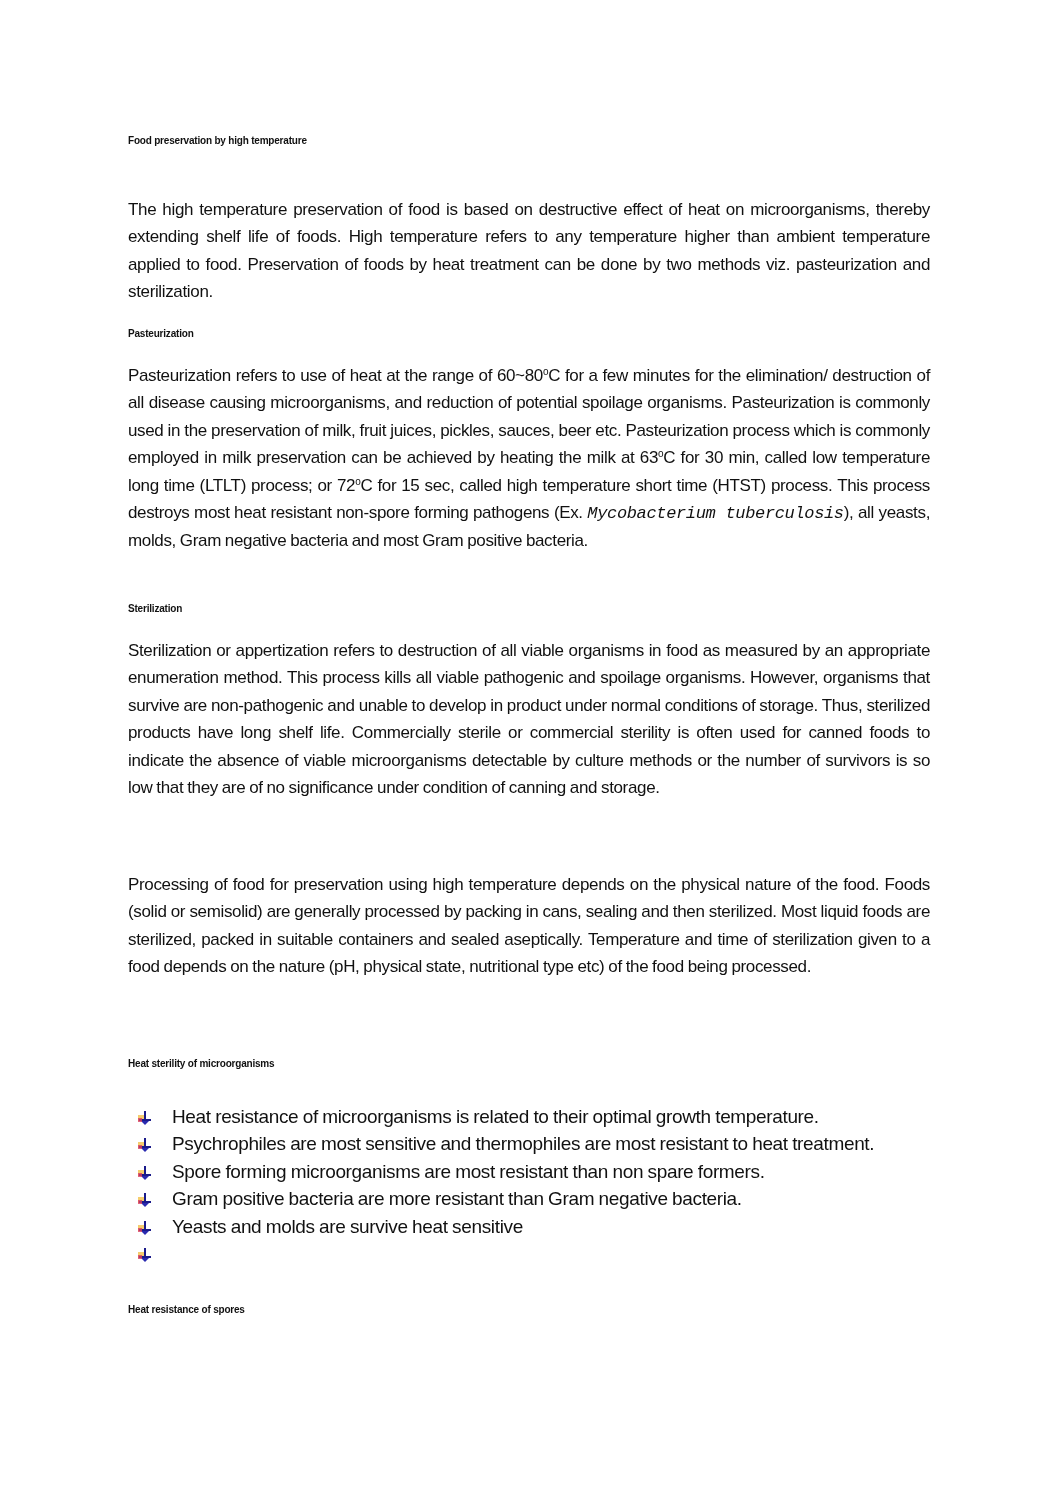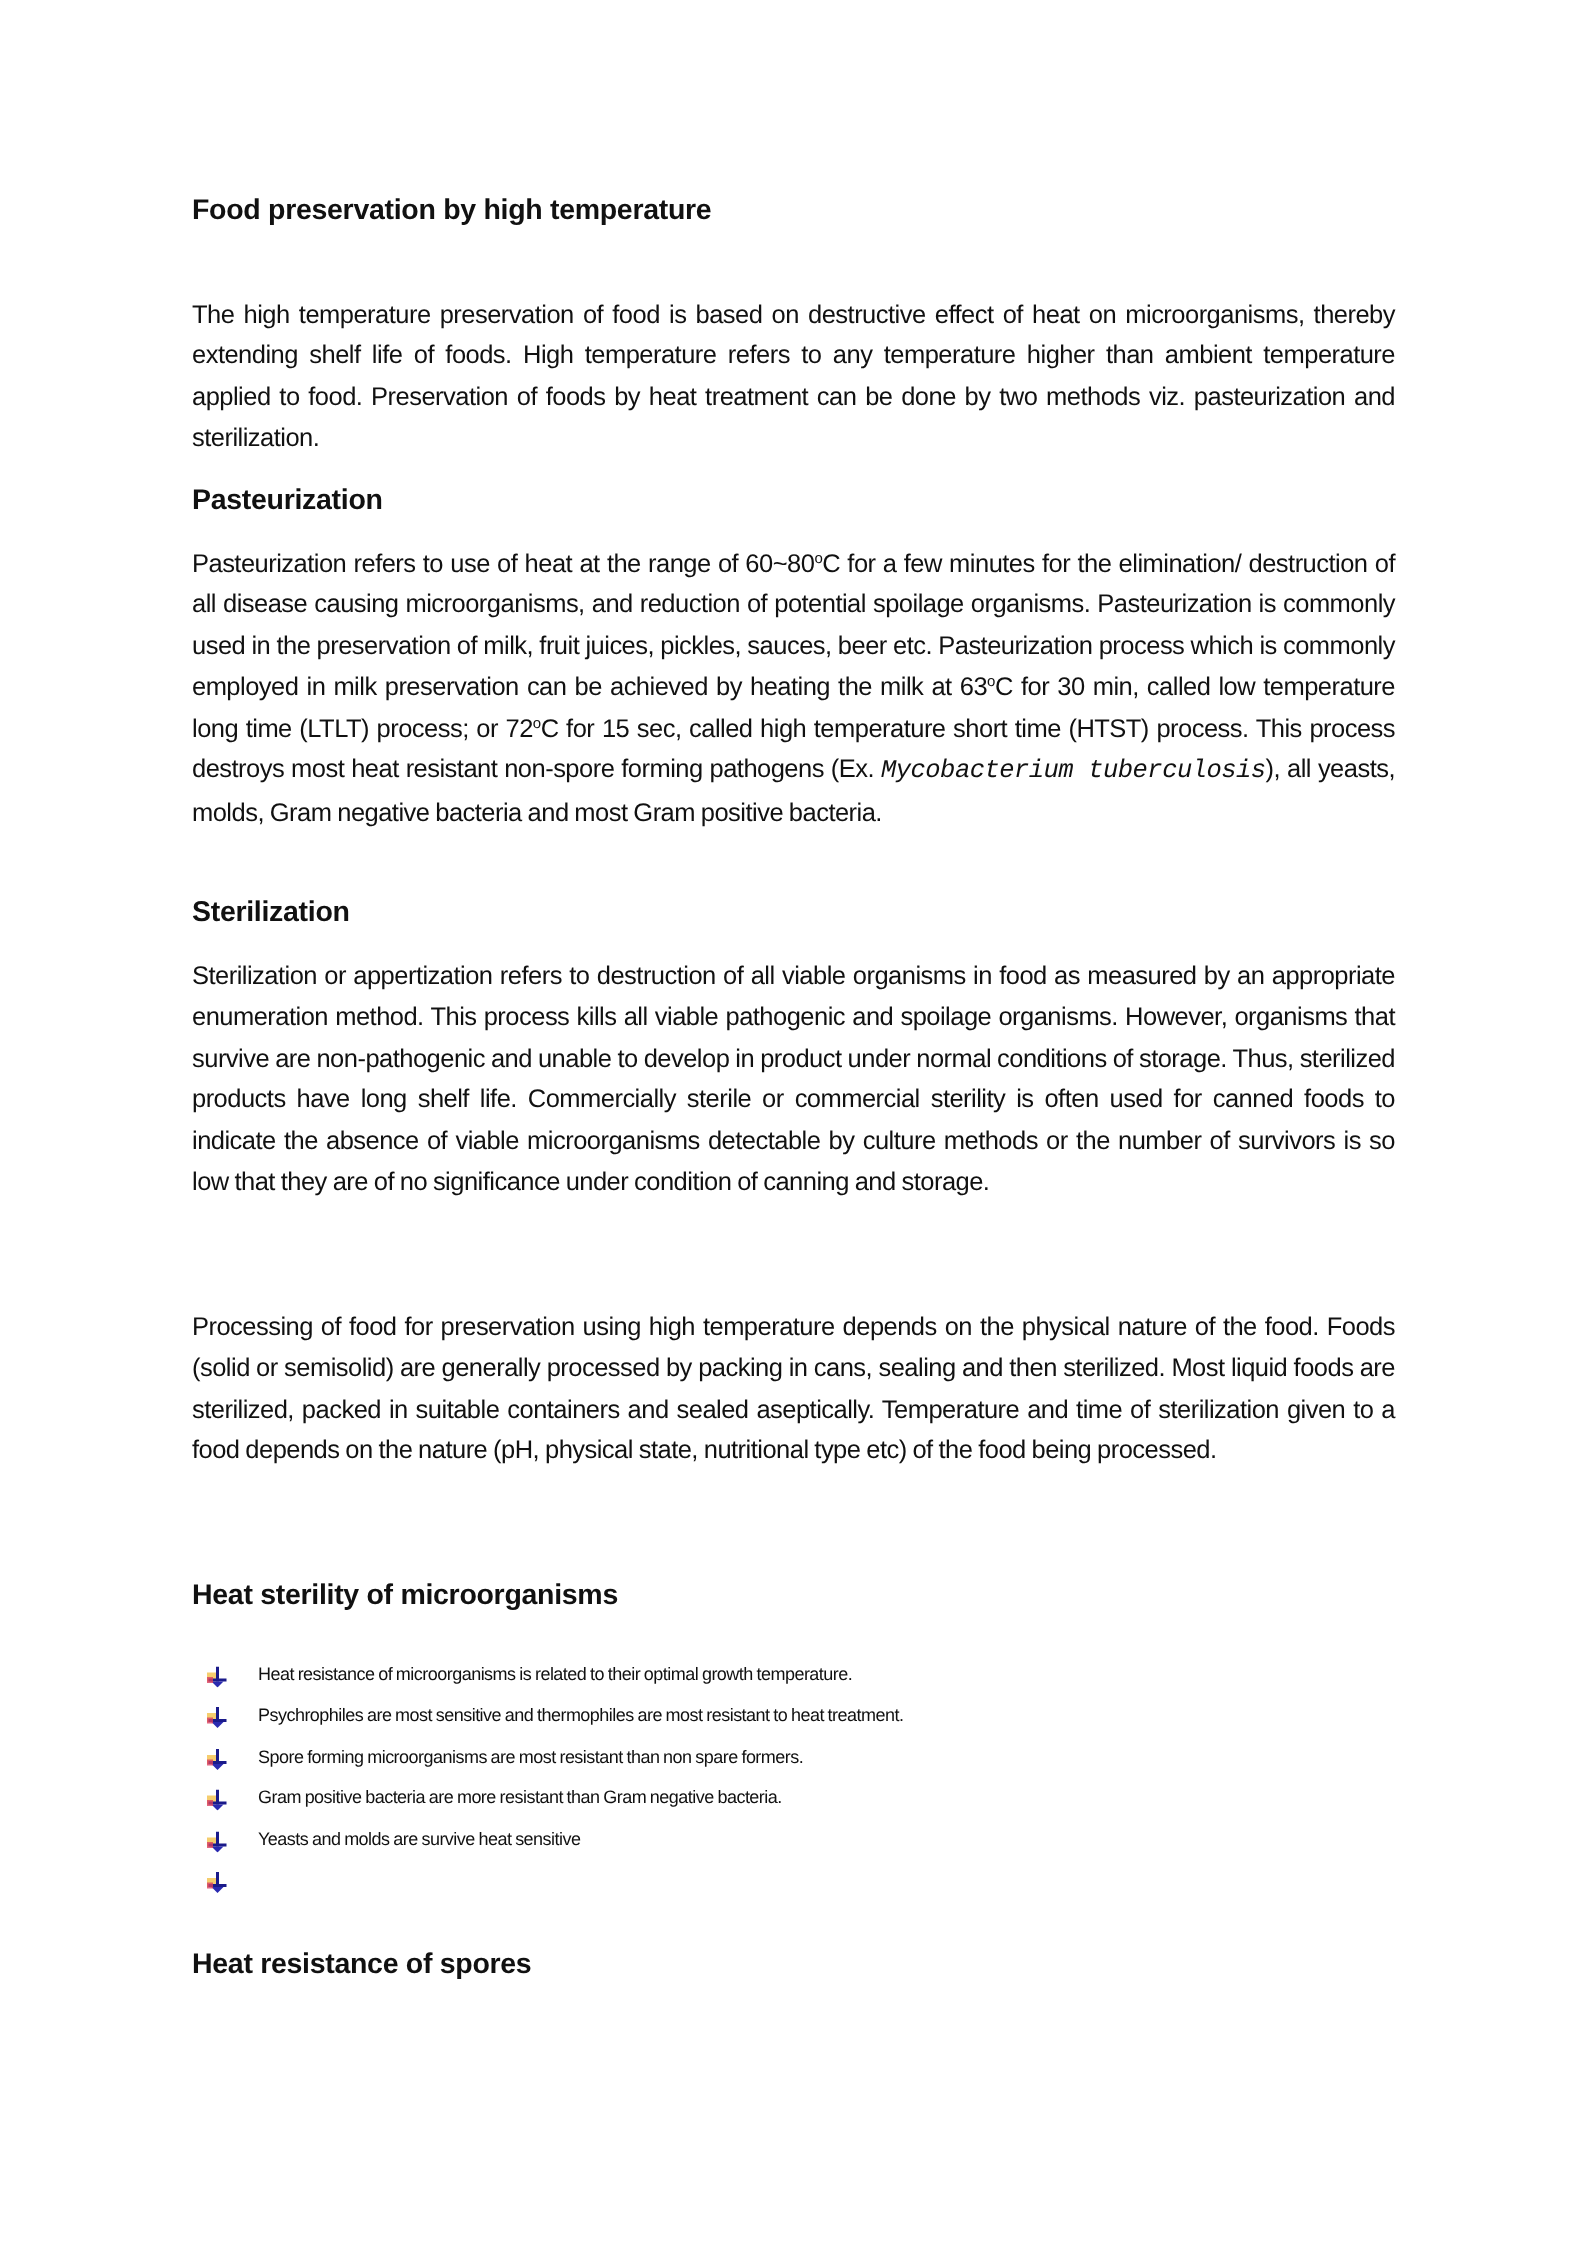--- a/index.html
+++ b/index.html
@@ -1,24 +1,24 @@
 <!DOCTYPE html>
 <html><head>
   <meta charset="utf-8">
   <style>
     html, body { margin: 0; padding: 0; background: #ffffff; }
     body { width: 1058px; height: 1497px; position: relative; overflow: hidden;
       font-family: "Liberation Sans", sans-serif; color: #111; }
     .page { position: absolute; left: 128px; top: 0; width: 802px; }
-    .h { position: absolute; left: 0; font-weight: bold; font-size: 19px; line-height: 20px; white-space: nowrap; letter-spacing: -0.2px; }
+    .h { position: absolute; left: 0; font-weight: bold; font-size: 10px; line-height: 20px; white-space: nowrap; letter-spacing: -0.2px; }
     .p { position: absolute; left: 0; width: 802px; font-size: 17px; line-height: 27.4px; text-align: justify; letter-spacing: -0.35px; word-spacing: -0.5px; }
     .p i { font-style: italic; font-family: Liberation Mono, monospace; }
     sup { font-size: 10px; vertical-align: 6px; line-height: 0; }
     ul.bul { position: absolute; left: 0; top: 1103px; list-style: none; margin: 0; padding: 0; }
-    ul.bul li { position: relative; height: 27.4px; line-height: 27.4px; font-size: 12px; padding-left: 44px; white-space: nowrap; letter-spacing: -0.35px; word-spacing: -0.5px; }
+    ul.bul li { position: relative; height: 27.4px; line-height: 27.4px; font-size: 19px; padding-left: 44px; white-space: nowrap; letter-spacing: -0.35px; word-spacing: -0.5px; }
     .arrow { position: absolute; left: 10px; top: 8px; width: 14px; height: 14px; }
   </style>
 </head>
 <body>
 
 <div class="page">
 
   <div class="h" style="top:131px">Food preservation by high temperature</div>
 
   <div class="p" style="top:196px">The high temperature preservation of food is based on destructive effect of heat on microorganisms, thereby extending shelf life of foods. High temperature refers to any temperature higher than ambient temperature applied to food. Preservation of foods by heat treatment can be done by two methods viz. pasteurization and sterilization.</div>

